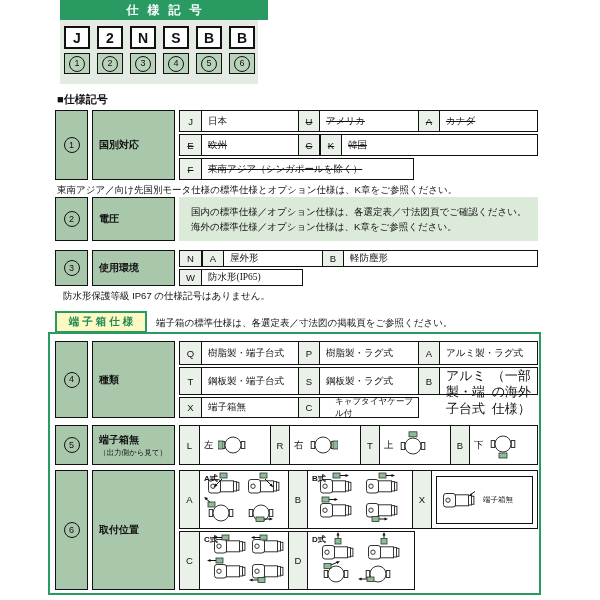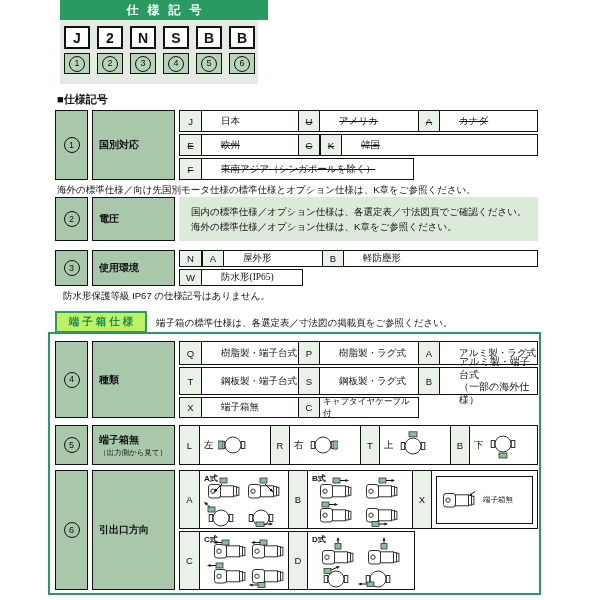--- a/index.html
+++ b/index.html
@@ -29,47 +29,47 @@
   .numbox{width:33px;flex:none;border:1.5px solid #111;background:#a8c7ab;box-sizing:border-box;
     display:flex;align-items:center;justify-content:center;}
   .labelbox{width:83px;flex:none;border:1.5px solid #111;background:#a8c7ab;box-sizing:border-box;
     display:flex;flex-direction:column;align-items:flex-start;justify-content:center;
     padding-left:6px;font-size:10px;font-weight:bold;}
   .labelbox .sub{font-size:7.5px;font-weight:normal;margin-top:1px;}
   .rows{display:flex;flex-direction:column;gap:2px;width:359px;}
   .rbox{display:flex;border:1.5px solid #111;box-sizing:border-box;background:#fff;align-items:stretch;}
   .lt{width:22px;flex:none;background:#eaf1e9;display:flex;align-items:center;justify-content:center;
     font-size:9.5px;border-right:1px solid #111;box-sizing:border-box;}
-  .tx{display:flex;align-items:center;padding-left:19px;font-size:9.5px;box-sizing:border-box;}
+  .tx{display:flex;align-items:center;padding-left:6px;font-size:9.5px;box-sizing:border-box;}
   .sep{border-left:1px solid #111;}
   .w96{width:96px;flex:none;} .w98{width:98px;flex:none;} .fx{flex:1;font-family:Liberation Serif, serif;}
   .struck{text-decoration:line-through;}
-  .tight{font-size:8.5px;padding-left:3px;}
-  .tx2{flex-direction:column;align-items:flex-start;justify-content:center;line-height:1.25;font-size:10px;}
+  .tight{font-size:8.5px;padding-left:15px;}
+  .tx2{flex-direction:row;align-items:flex-start;justify-content:center;line-height:1.25;font-size:13px;}
 
   
   .band{width:359px;background:#dcead9;box-sizing:border-box;padding:7px 0 0 12px;
     font-size:9.5px;line-height:1.6;}
 
   
   .groupbox{position:absolute;left:48px;top:332px;width:493px;height:263px;
     border:2px solid #2a9a63;box-sizing:border-box;background:#fff;}
-  .tagbox{position:absolute;left:55px;top:311px;width:92px;height:22px;background:#bef264;
+  .tagbox{position:absolute;left:55px;top:311px;width:92px;height:22px;background:#fef9c3;
     border:2px solid #2a9a63;box-sizing:border-box;display:flex;align-items:center;justify-content:center;
     color:#1d8a55;font-weight:bold;font-size:10.5px;letter-spacing:3px;text-indent:3px;z-index:2;}
   .tagnote{position:absolute;left:156px;top:317px;font-size:9.5px;}
 
   
   .mcell{display:flex;align-items:center;justify-content:flex-start;gap:4px;padding-left:4px;
     font-size:9.5px;box-sizing:border-box;}
   .lt20{width:20px;flex:none;background:#eaf1e9;display:flex;align-items:center;justify-content:center;
     font-size:9.5px;border-right:1px solid #111;box-sizing:border-box;}
 
   
-  .dg{position:relative;display:flex;align-items:flex-end;justify-content:center;box-sizing:border-box;}
+  .dg{position:relative;display:flex;justify-content:center;box-sizing:border-box;}
   .slabel{position:absolute;top:2px;left:4px;font-size:8px;font-weight:bold;}
   .wA{width:88px;flex:none;} .wB{width:104px;flex:none;}
   .xarea{flex:1;display:flex;align-items:center;box-sizing:border-box;}
   .xbox{margin:4px;border:1.5px solid #111;box-sizing:border-box;flex:1;height:48px;
     display:flex;align-items:center;gap:4px;padding:0 4px;}
   .xnote{font-size:7.5px;}
 
   svg .grn{fill:#8cbd96;stroke:#333;stroke-width:0.8;}
   svg .arr{stroke:#111;stroke-width:1;}
   svg .ah{fill:#111;stroke:none;}
@@ -154,21 +154,21 @@
         <div class="lt sep struck">C</div>
         <div class="lt sep struck">K</div>
         <div class="tx fx struck">韓国</div>
       </div>
       <div class="rbox" style="height:22px;width:235px;">
         <div class="lt struck">F</div>
         <div class="tx fx struck">東南アジア（シンガポールを除く）</div>
       </div>
     </div>
   </div>
-  <div class="footnote" style="left:57px;top:184px;">海外の標準仕様／向け先国別モータ仕様の標準仕様とオプション仕様は、K章をご参照ください。</div>
+  <div class="footnote" style="left:57px;top:184px;">東南アジア／向け先国別モータ仕様の標準仕様とオプション仕様は、K章をご参照ください。</div>
 
   <div class="spec-table" style="top:197px;height:44px;">
     <div class="numbox">
         <span class="cnum">2</span>
       </div>
     <div class="labelbox">
         <span>電圧</span>
       </div>
     <div class="band">
       <div>国内の標準仕様／オプション仕様は、各選定表／寸法図頁でご確認ください。</div>
@@ -283,21 +283,21 @@
         </div>
       </div>
     </div>
   </div>
 
   <div class="spec-table" style="top:470px;height:120px;z-index:1;">
     <div class="numbox">
         <span class="cnum">6</span>
       </div>
     <div class="labelbox">
-        <span>引出口方向</span>
+        <span>取付位置</span>
       </div>
     <div class="rows">
       <div class="rbox" style="height:59px;">
         <div class="lt20">A</div>
         <div class="dg wA">
           <span class="slabel">A式</span>
           <svg width="80" height="52" viewBox="0 0 80 52">
             <use href="#mside" x="4" y="7"></use>
               <rect class="grn" x="16" y="2" width="7" height="5"></rect>
             <line class="arr" x1="18" y1="8" x2="11" y2="15"></line>

